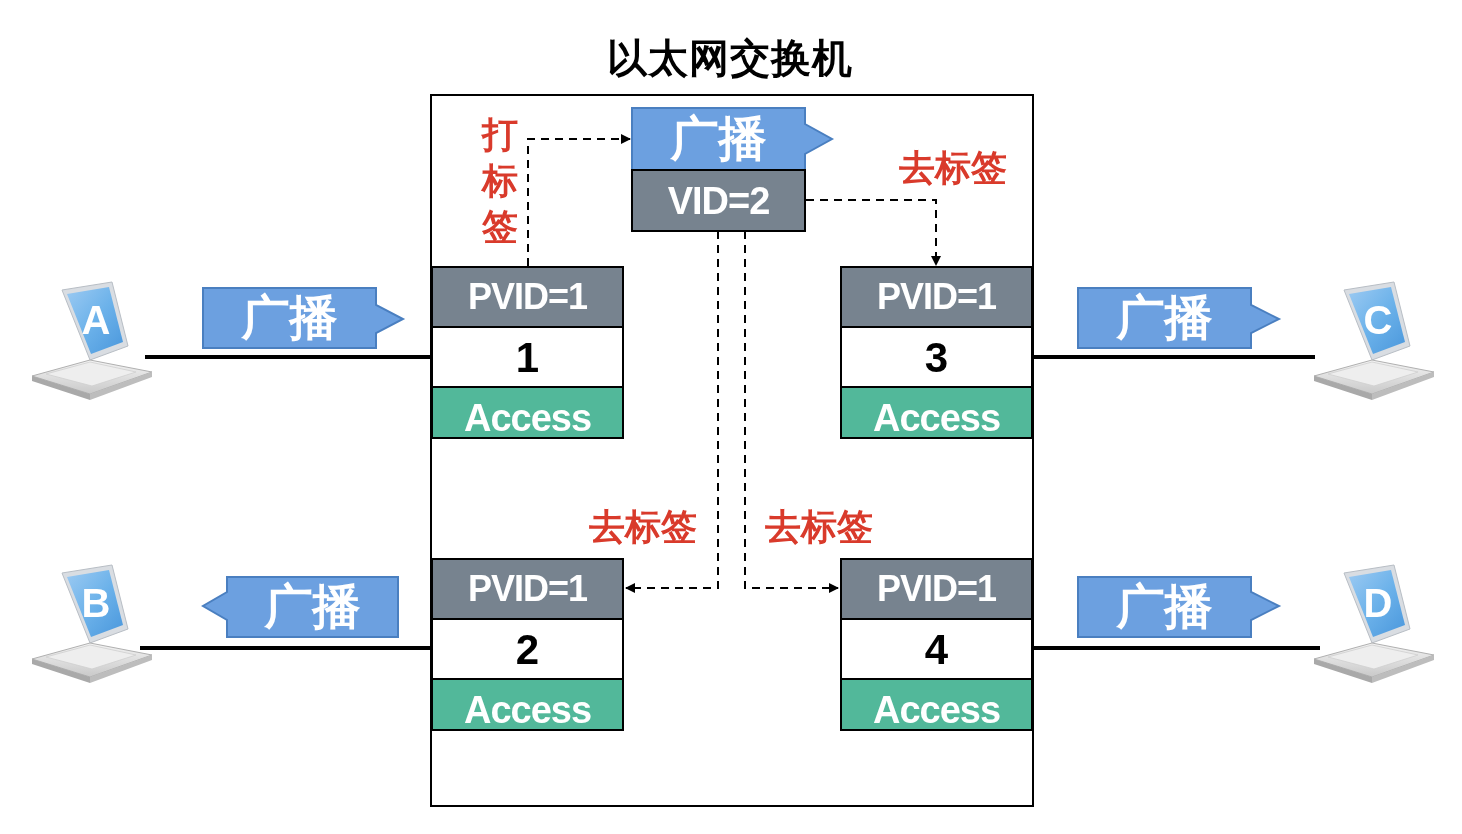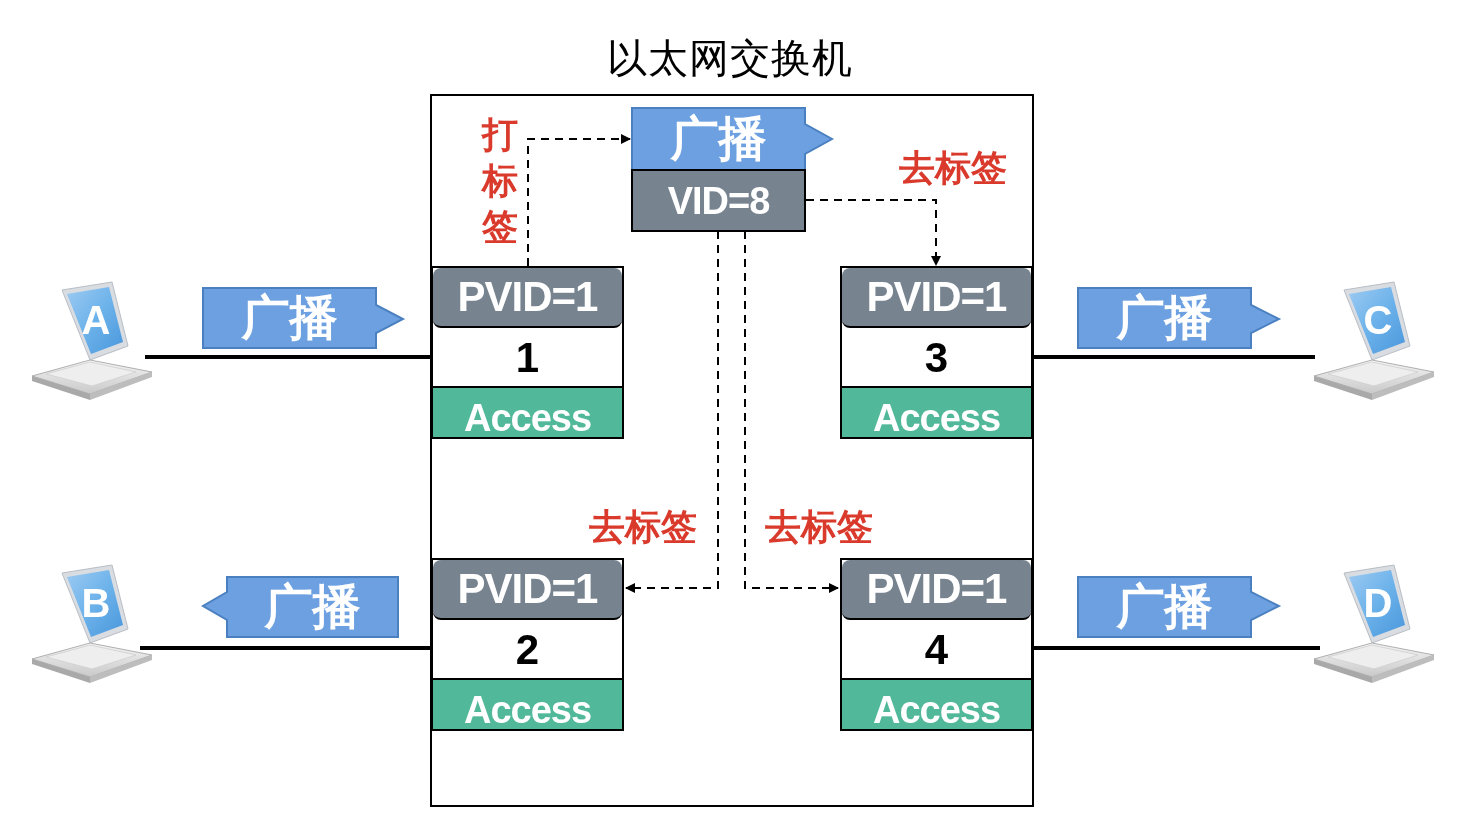--- a/index.html
+++ b/index.html
@@ -1,24 +1,24 @@
 <!DOCTYPE html>
 <html><head>
 <meta charset="utf-8">
 <style>
   html, body { margin:0; padding:0; background:#ffffff; }
   body { width:1462px; height:834px; position:relative; overflow:hidden;
          font-family:"Liberation Sans", "DejaVu Sans", sans-serif; }
   .abs { position:absolute; }
-  #title { left:560px; top:30px; width:340px; text-align:center; font-size:40px; font-weight:normal;
+  #title { left:560px; top:30px; width:340px; text-align:center; font-size:40px; font-weight:bold;
            color:#000; letter-spacing:1px; line-height:56px; }
   #switch-box { left:430px; top:94px; width:600px; height:709px; border:2px solid #000; box-sizing:content-box; }
   .port { position:absolute; width:189px; border:2px solid #000; background:#fff; }
-  .port .pvid { height:58px; background:#77838f; color:#fff; font-size:42px; font-weight:bold;
-                text-align:center; line-height:58px; border-bottom:2px solid #000; letter-spacing:-1px;border-radius:8px; }
+  .port .pvid { height:58px; background:#77838f; color:#fff; font-size:36px; font-weight:bold;
+                text-align:center; line-height:58px; border-bottom:2px solid #000; letter-spacing:-1px; }
   .port .num { height:58px; color:#000; font-size:42px; font-weight:bold; text-align:center;
                line-height:60px; border-bottom:2px solid #000; }
   .port .mode { height:49px; background:#52b89a; color:#fff; font-size:38px; font-weight:bold;
                 text-align:center; line-height:60px; letter-spacing:-1px; }
   .vid-box { left:631px; top:169px; width:171px; height:59px; background:#77838f; border:2px solid #000;
              color:#fff; font-size:38px; font-weight:bold; text-align:center; line-height:60px; letter-spacing:-1px; }
   .label-red { color:#d93a2b; font-weight:bold; font-size:36px; line-height:40px; }
   .arrow-label { color:#fff; font-weight:bold; font-size:48px; text-align:center; }
   svg { position:absolute; left:0; top:0; overflow:visible; }
   .laptop-letter { fill:#fff; font-weight:bold; font-size:40px; font-family:"Liberation Sans", sans-serif; }
@@ -89,21 +89,21 @@
     <text class="laptop-letter" x="64" y="52" text-anchor="middle">D</text>
   </g>
 </svg>
 
 <div class="abs arrow-label" style="left:632px; top:113px; width:173px; line-height:52px;">广播</div>
 <div class="abs arrow-label" style="left:203px; top:292px; width:173px; line-height:52px;">广播</div>
 <div class="abs arrow-label" style="left:1078px; top:292px; width:173px; line-height:52px;">广播</div>
 <div class="abs arrow-label" style="left:227px; top:581px; width:171px; line-height:52px;">广播</div>
 <div class="abs arrow-label" style="left:1078px; top:581px; width:173px; line-height:52px;">广播</div>
 
-<div class="abs vid-box">VID=8</div>
+<div class="abs vid-box">VID=2</div>
 
 <div class="abs label-red" style="left:478px; top:112px; width:44px; text-align:center; line-height:46px;">
   <div>打</div>
   <div>标</div>
   <div>签</div>
 </div>
 <div class="abs label-red" style="left:888px; top:148px; width:130px; text-align:center;">去标签</div>
 <div class="abs label-red" style="left:578px; top:507px; width:130px; text-align:center;">去标签</div>
 <div class="abs label-red" style="left:754px; top:507px; width:130px; text-align:center;">去标签</div>
 

